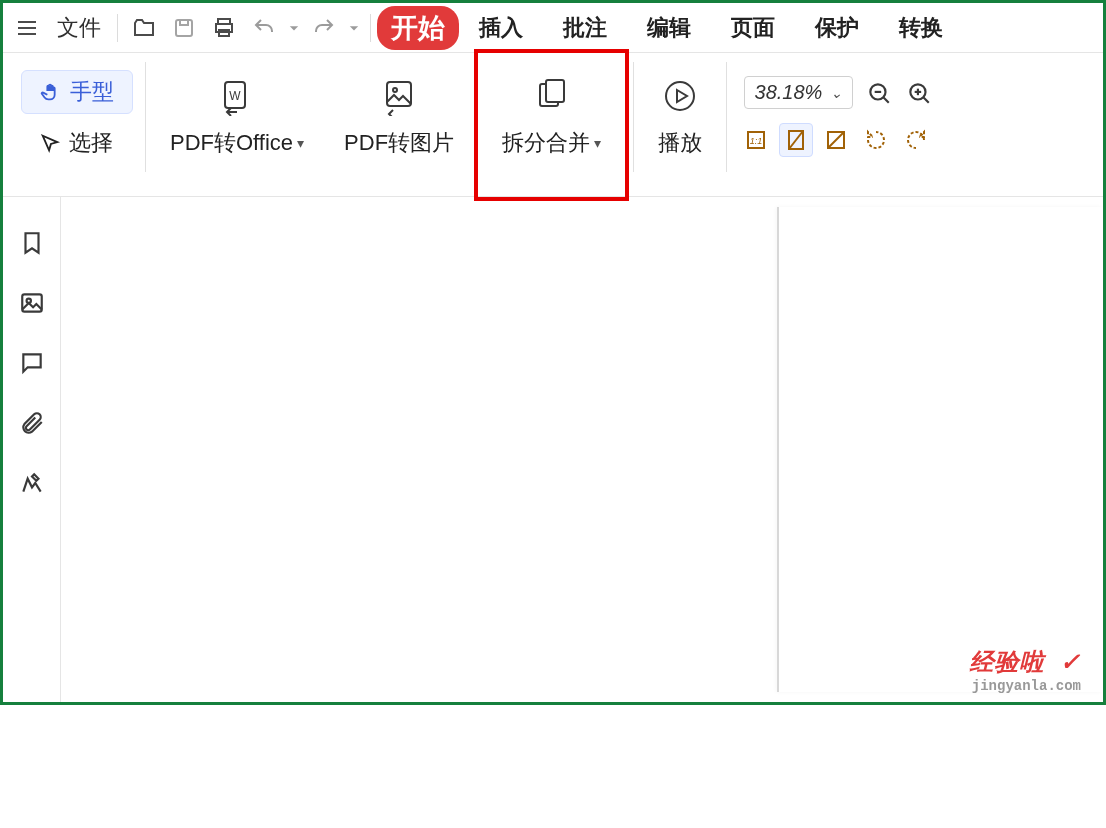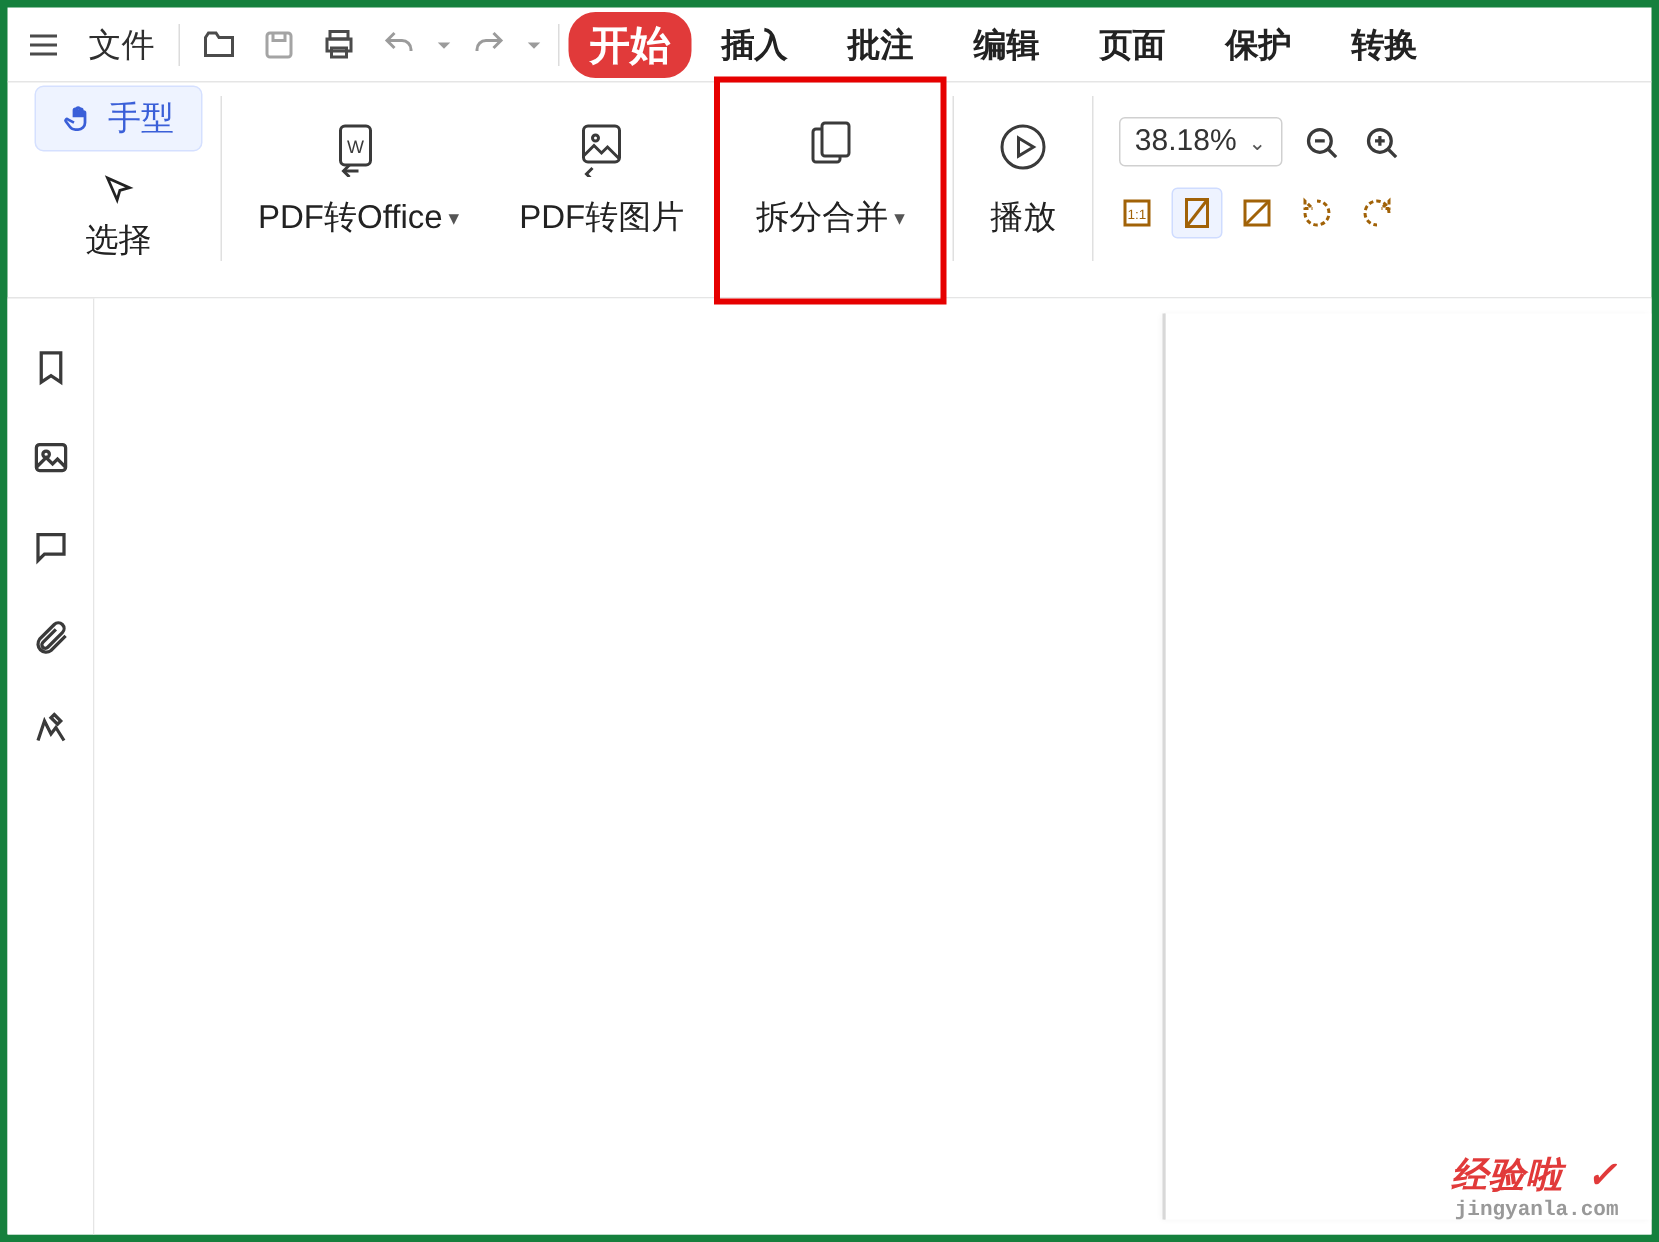--- a/index.html
+++ b/index.html
@@ -1,36 +1,36 @@
 <!DOCTYPE html>
 <html><head>
 <meta charset="utf-8">
 <style>
   * { box-sizing: border-box; margin: 0; padding: 0; }
   html, body { width: 1106px; height: 828px; font-family: "Microsoft YaHei", "SimSun", sans-serif; background: #fff; color: #232323; }
-  .app-frame { width: 1106px; height: 828px; border: 5px solid #15803d; background: #fff; display: flex; flex-direction: column; position: relative; overflow: hidden; }
+  .app-frame { width: 1106px; height: 705px; border: 3px solid #15803d; background: #fff; display: flex; flex-direction: column; position: relative; overflow: hidden; }
   .menu-bar { height: 50px; display: flex; align-items: center; padding: 0 4px; border-bottom: 1px solid #e5e5e5; gap: 0; }
   .menu-bar .sep { width: 1px; height: 28px; background: #dcdcdc; margin: 0 6px; }
   .mb-btn { display: inline-flex; align-items: center; justify-content: center; height: 40px; padding: 0 10px; font-size: 22px; color: #2f2f2f; cursor: pointer; border-radius: 4px; }
   .mb-ico { display: inline-flex; align-items: center; justify-content: center; height: 40px; width: 40px; color: #4b4b4b; cursor: pointer; border-radius: 4px; }
   .mb-ico svg { width: 24px; height: 24px; }
   .tab-pill { background: #e13a3a; color: #fff; padding: 4px 14px; border-radius: 18px; font-size: 27px; font-weight: 700; display: inline-flex; align-items: center; }
   .tab-item { font-size: 22px; font-weight: 700; color: #222; padding: 0 20px; cursor: pointer; }
   .ribbon { height: 144px; display: flex; align-items: center; border-bottom: 1px solid #e5e5e5; padding: 0 0 16px 10px; gap: 0; position: relative; }
   .tool-col { display: flex; flex-direction: column; justify-content: center; gap: 8px; padding: 0 8px; }
   .hand-btn { display: inline-flex; align-items: center; gap: 8px; font-size: 22px; color: #3a5fd8; background: #eef3ff; border: 1px solid #d5e0ff; border-radius: 6px; padding: 6px 18px; cursor:pointer;}
-  .select-btn { display: inline-flex; align-items: center; gap: 8px; font-size: 22px; color: #222; padding: 6px 18px; cursor:pointer;flex-direction:column;}
+  .select-btn { display: inline-flex; align-items: center; gap: 8px; font-size: 22px; color: #222; padding: 6px 18px; cursor:pointer;}
   .ribbon .vsep { width: 1px; height: 110px; background: #e0e0e0; margin: 0 4px; }
   .big-tool { display: flex; flex-direction: column; align-items: center; justify-content: center; gap: 12px; padding: 6px 20px; cursor:pointer; }
   .big-tool .ico { width: 40px; height: 40px; display:flex; align-items:center; justify-content:center; color:#3a3a3a;}
   .big-tool .ico svg { width: 40px; height: 40px; }
   .big-tool .lbl { font-size: 22px; color: #222; white-space: nowrap; display:flex; align-items:center; gap:4px;}
   .dd-caret { font-size: 14px; color:#555; }
   .highlight-box { position: absolute; border: 4px solid #e60000; z-index: 20; pointer-events: none; }
-  .zoom-col { display:flex; flex-direction:column; gap:14px; align-items:flex-end;}
+  .zoom-col { display:flex; flex-direction:column; gap:14px; align-items:flex-end;font-style:italic;}
   .zoom-box { display:flex; align-items:center; gap:8px; border:1px solid #d0d0d0; border-radius:4px; padding:4px 10px; font-size:20px; color:#333; background:#fff;}
   .view-row { display:flex; align-items:center; gap:6px;}
   .vr-ico { width:34px; height:34px; display:flex; align-items:center; justify-content:center; color:#a16207; cursor:pointer; border-radius:4px;}
   .vr-ico.active { background:#eef3ff; border:1px solid #cfdcff;}
   .vr-ico svg { width:24px; height:24px;}
   .zoom-icons-row { display:flex; align-items:center; gap:12px;}
   .zoom-icons-row .zi { width:28px; height:28px; display:flex; align-items:center; justify-content:center; color:#3a3a3a; cursor:pointer;}
   .zoom-icons-row .zi svg{width:26px;height:26px;}
   .content-area { flex: 1; display: flex; background: #f4f5f7; }
   .side-rail { width: 58px; background: #fff; border-right: 1px solid #e5e5e5; display: flex; flex-direction: column; align-items: center; gap: 28px; padding-top: 30px; }

